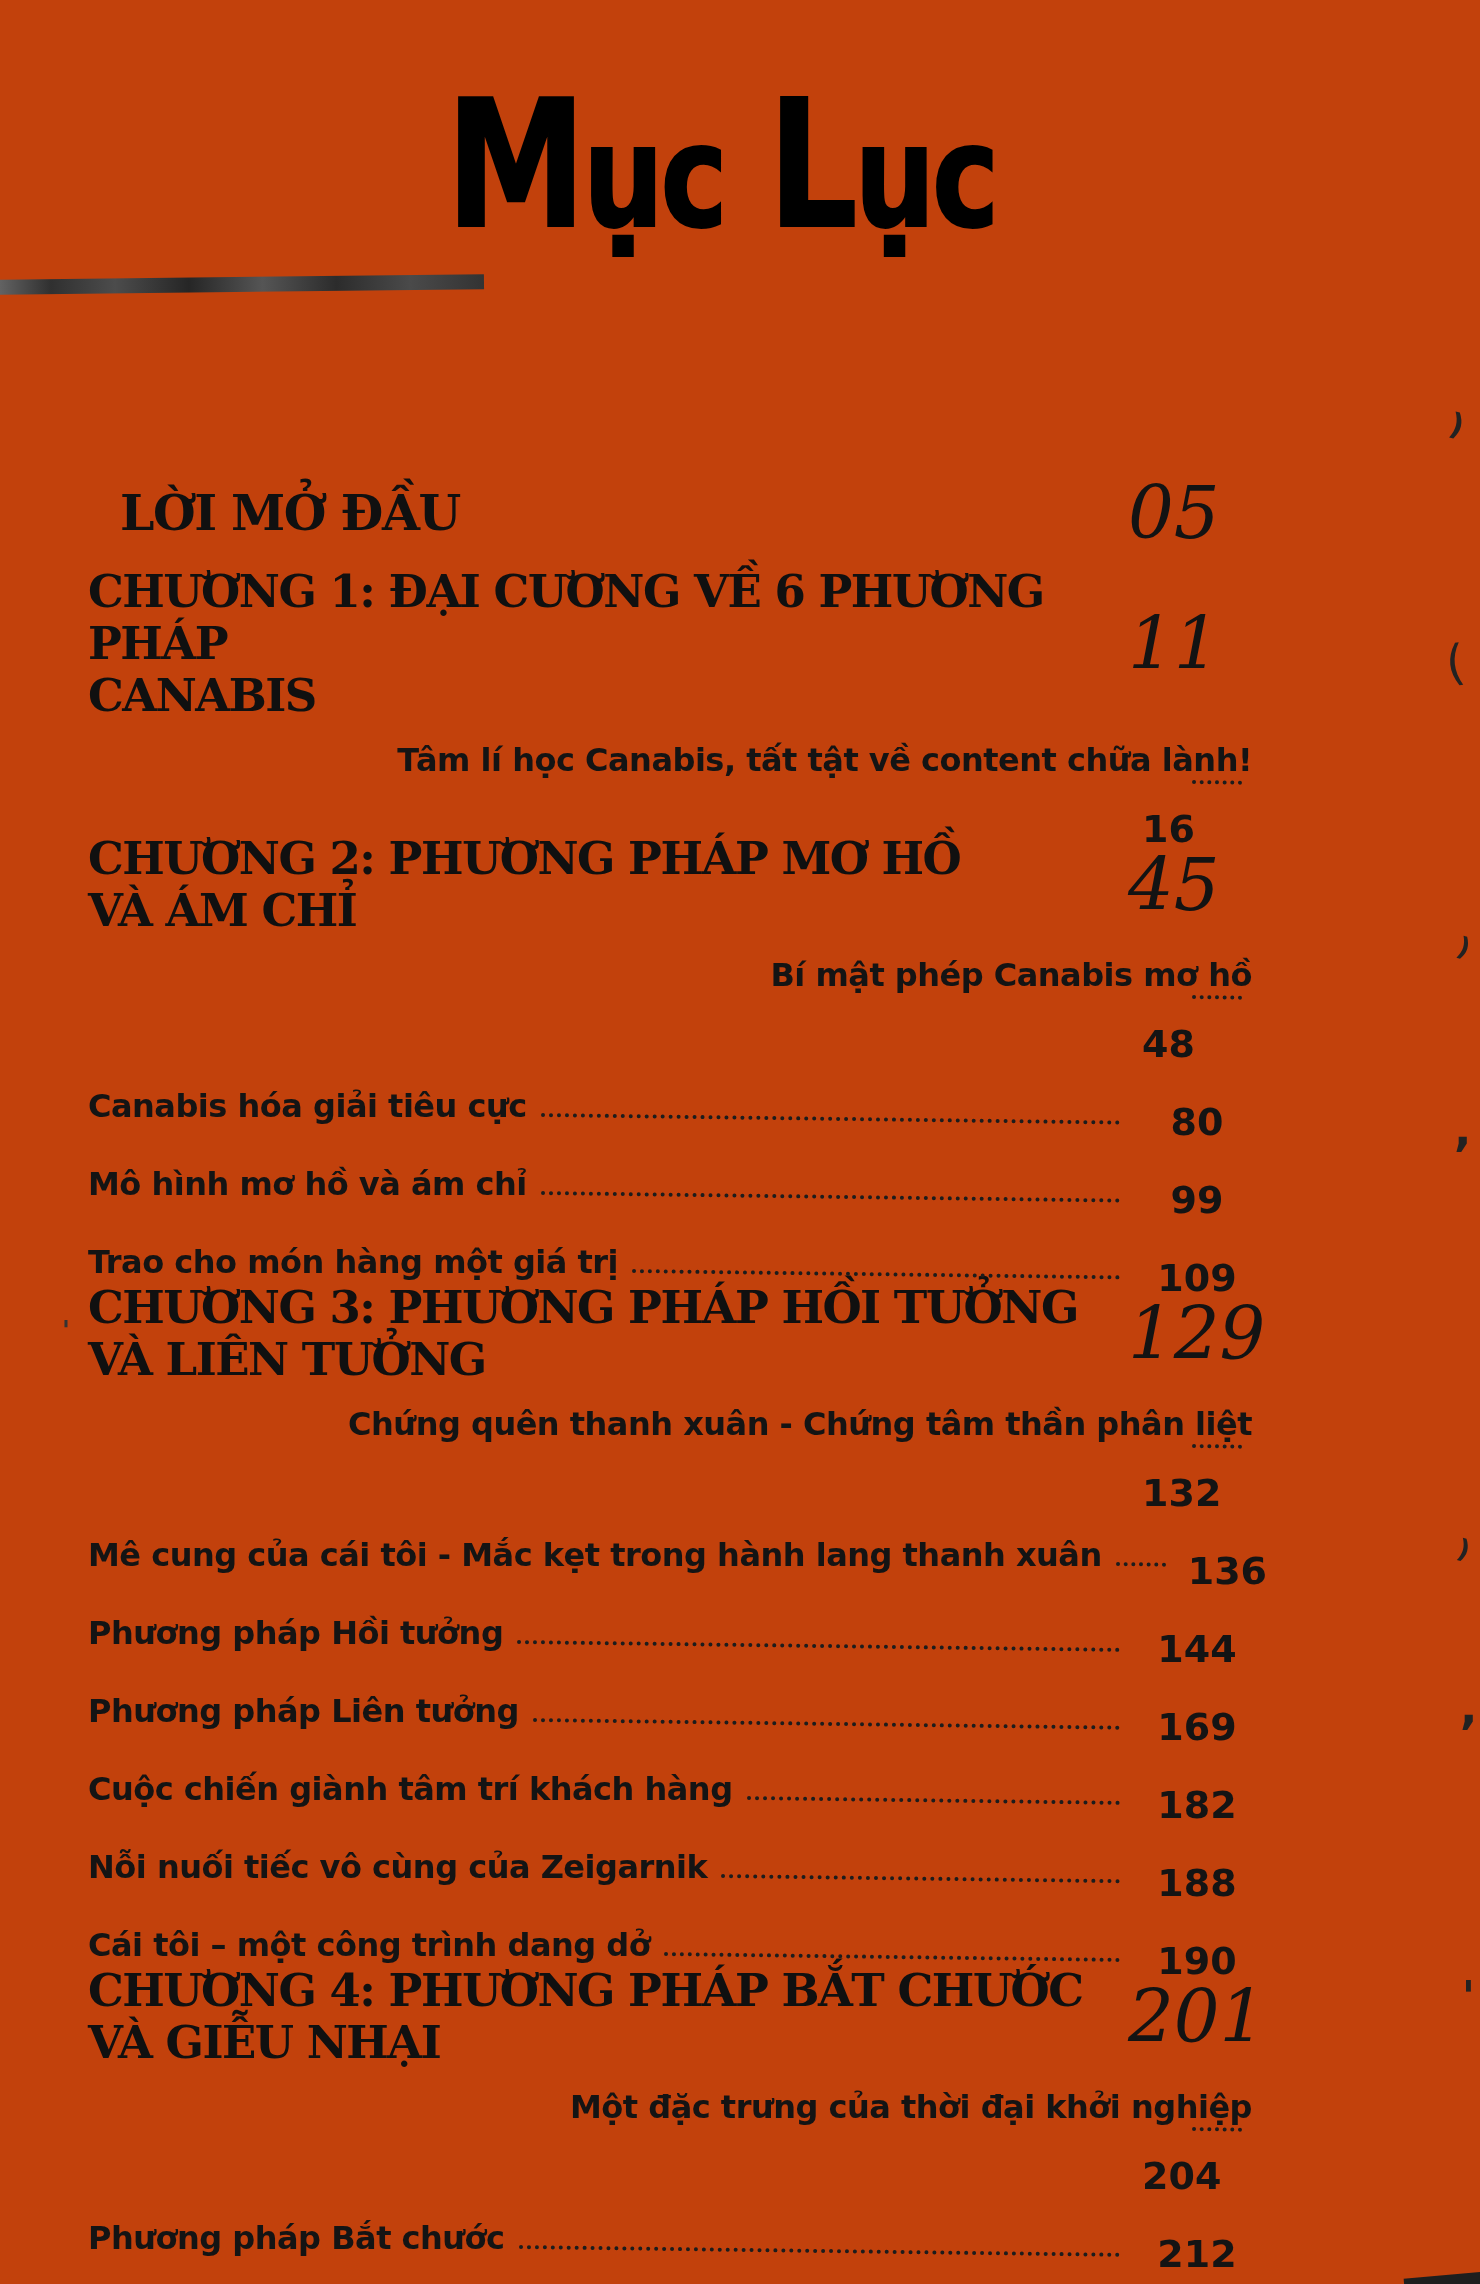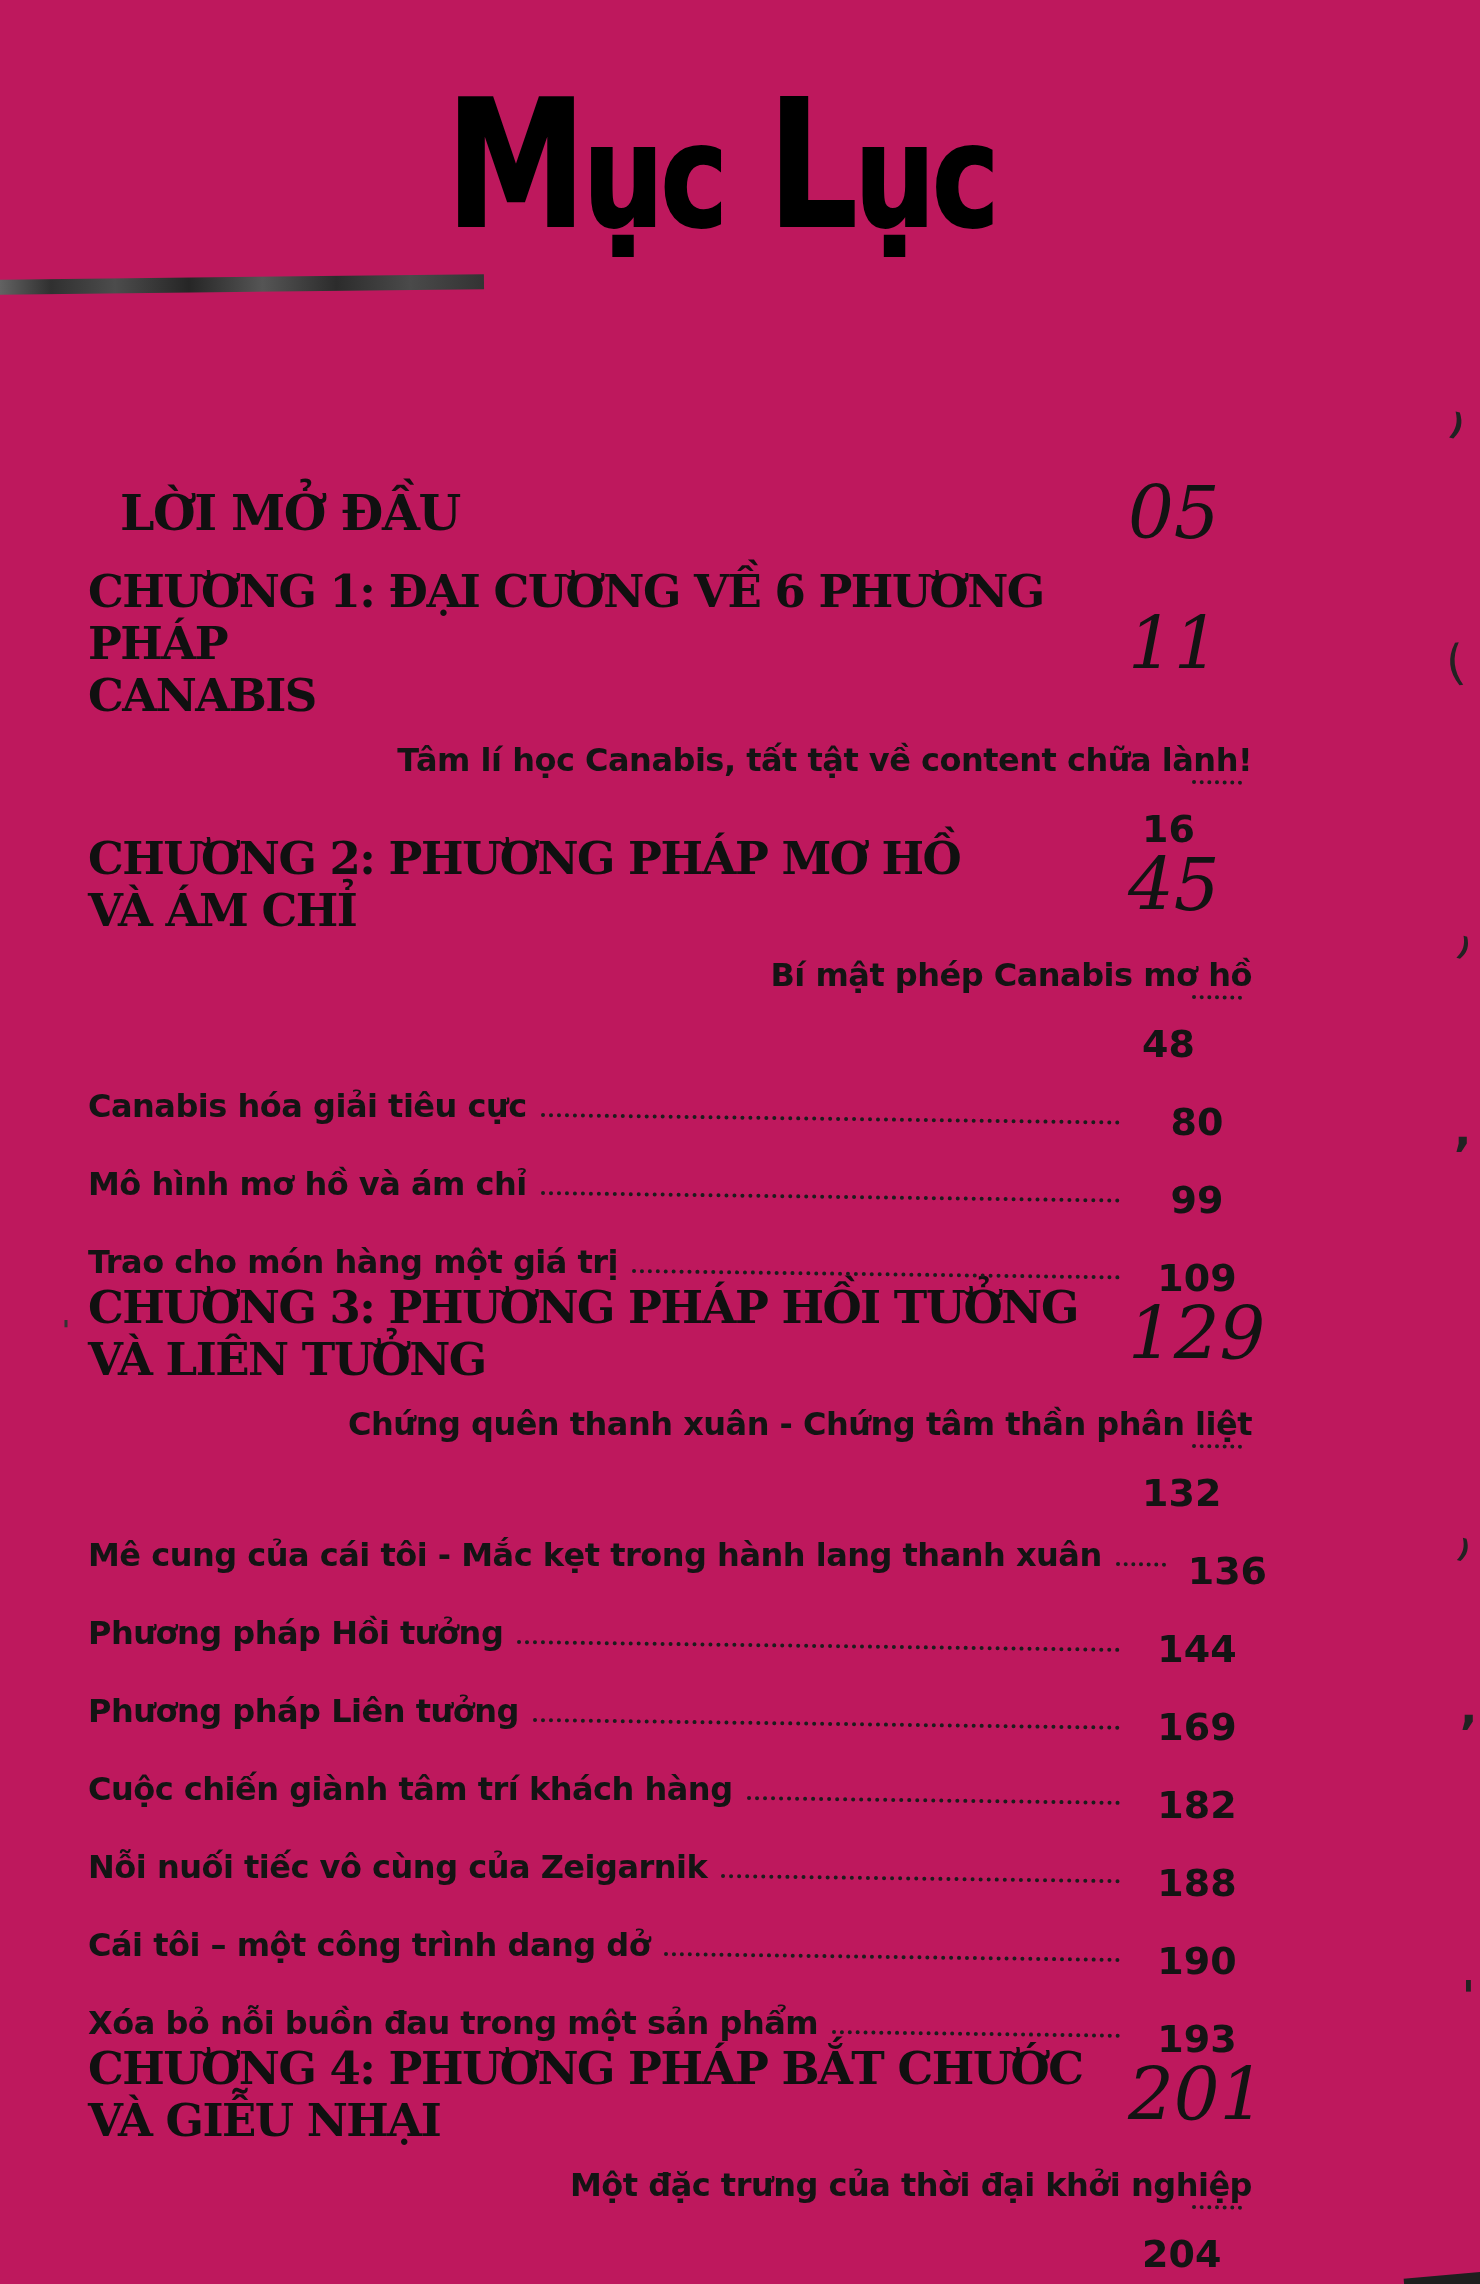--- a/index.html
+++ b/index.html
@@ -1,17 +1,17 @@
 <!DOCTYPE html>
 <html lang="vi"><head>
 <meta charset="utf-8">
 <style>
   html,body{margin:0;padding:0;background:#e8e8e8;}
   .page{
-    position:relative;width:1480px;height:2284px;background:#be185d;
+    position:relative;width:1480px;height:2284px;background:#c2410c;
     overflow:hidden;font-family:"DejaVu Sans",sans-serif;color:#161616;
   }
   
   .title{
     position:absolute;left:446px;top:78px;margin:0;font-weight:bold;color:#000;
     white-space:nowrap;letter-spacing:-4px;line-height:1;
     transform:scaleX(.80);transform-origin:left top;
     -webkit-text-stroke:2px #000;
   }
   .title .initial{font-size:176px;}
@@ -157,25 +157,20 @@
       <div class="entry">
         <span class="entry-title">Nỗi nuối tiếc vô cùng của Zeigarnik</span>
         <span class="leader"></span>
         <span class="entry-page">188</span>
       </div>
       <div class="entry">
         <span class="entry-title">Cái tôi – một công trình dang dở</span>
         <span class="leader"></span>
         <span class="entry-page">190</span>
       </div>
-      <div class="entry">
-        <span class="entry-title">Xóa bỏ nỗi buồn đau trong một sản phẩm</span>
-        <span class="leader"></span>
-        <span class="entry-page">193</span>
-      </div>
       <div class="chapter">
         <div class="chapter-heading">
           <div class="hline">CHƯƠNG 4: PHƯƠNG PHÁP BẮT CHƯỚC</div>
           <div class="hline">VÀ GIỄU NHẠI</div>
         </div>
         <div class="chapter-page">201</div>
       </div>
       <div class="entry">
         <span class="entry-title">Một đặc trưng của thời đại khởi nghiệp</span>
         <span class="leader"></span>

